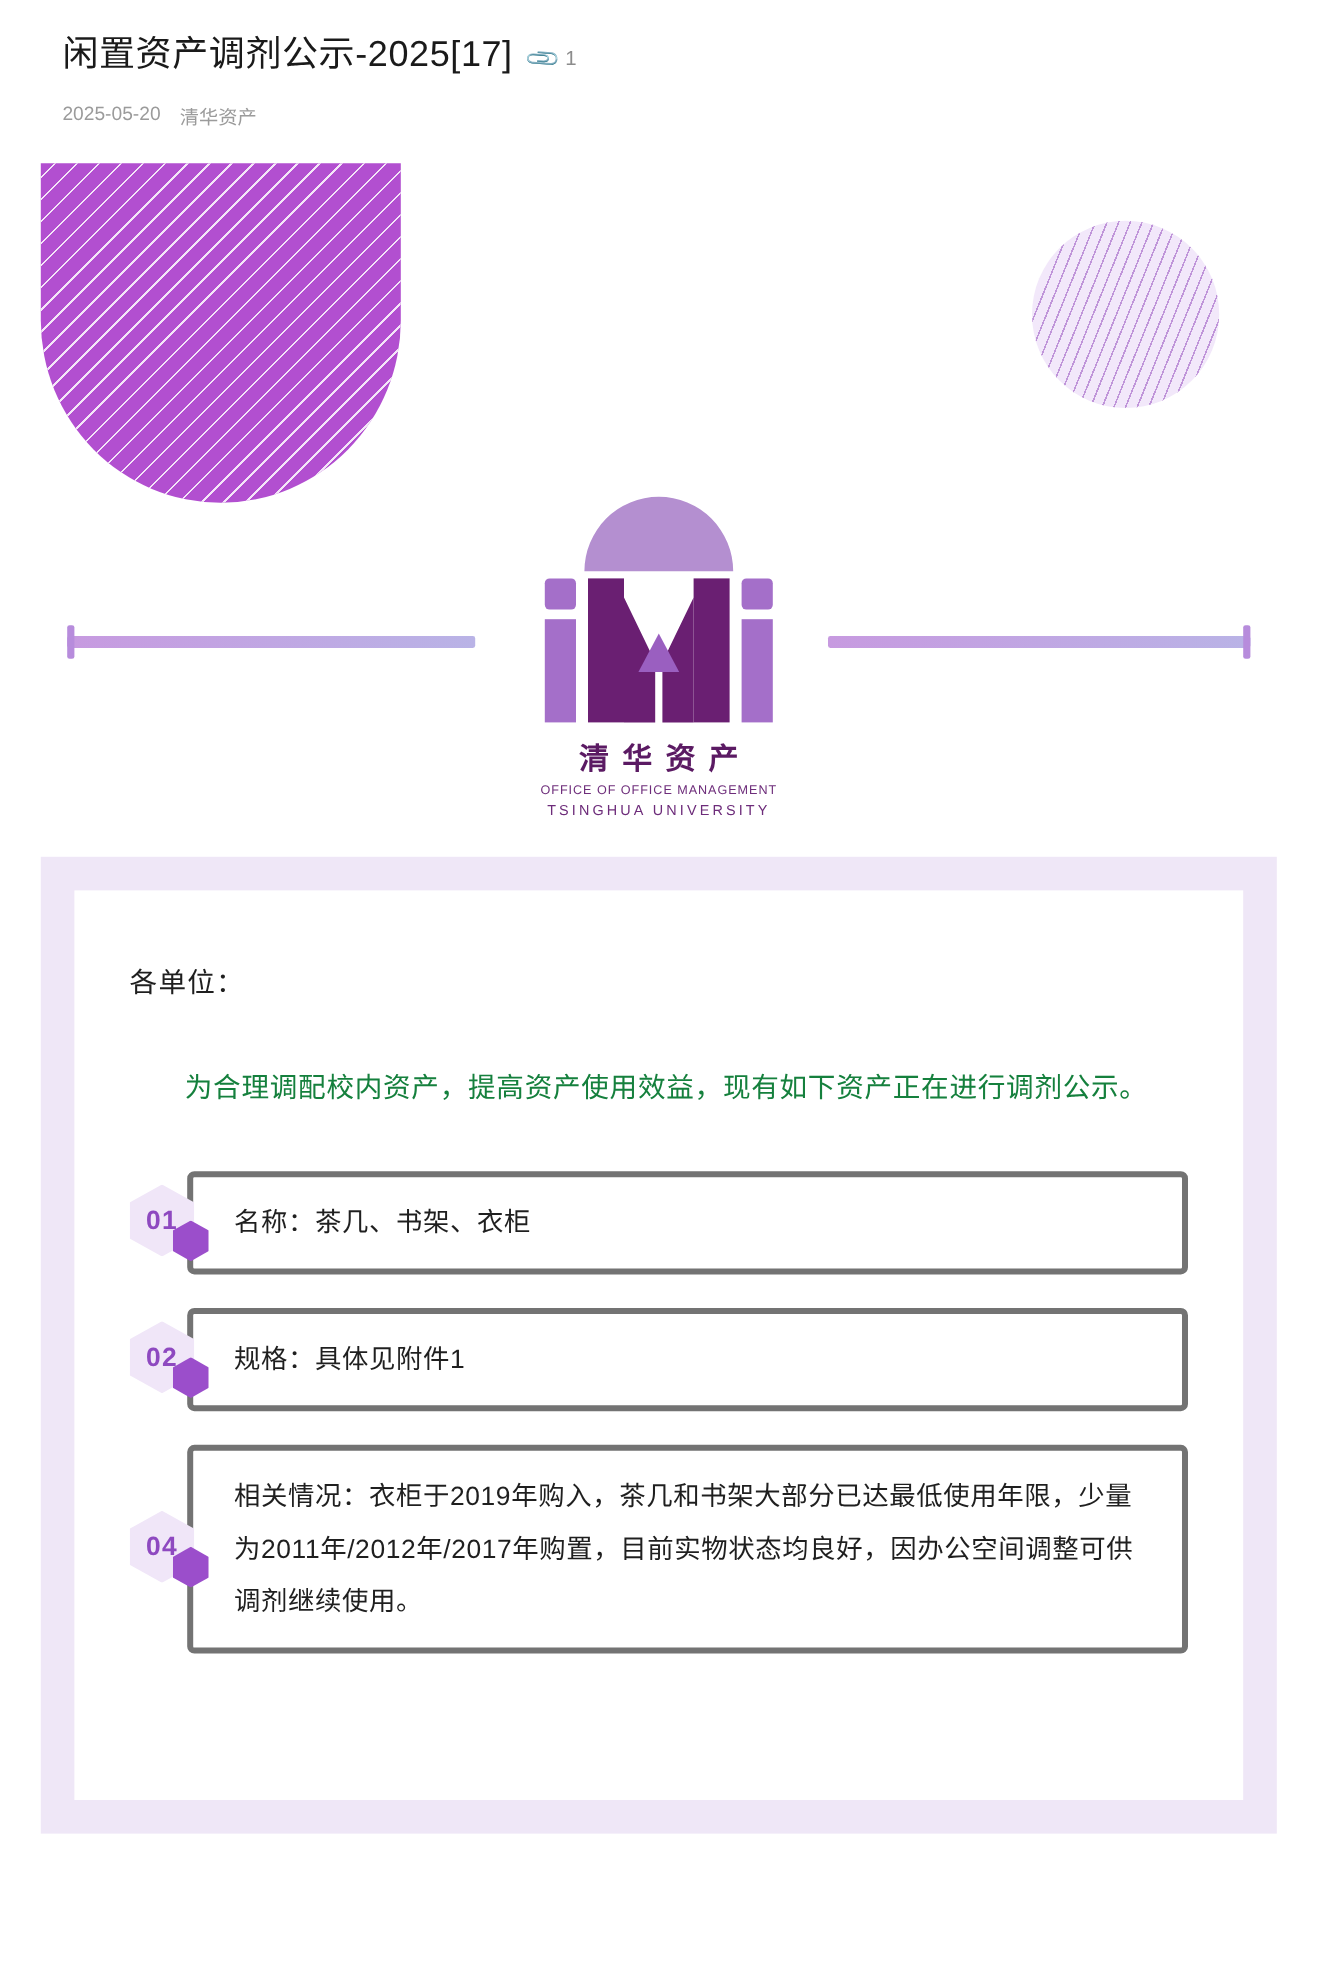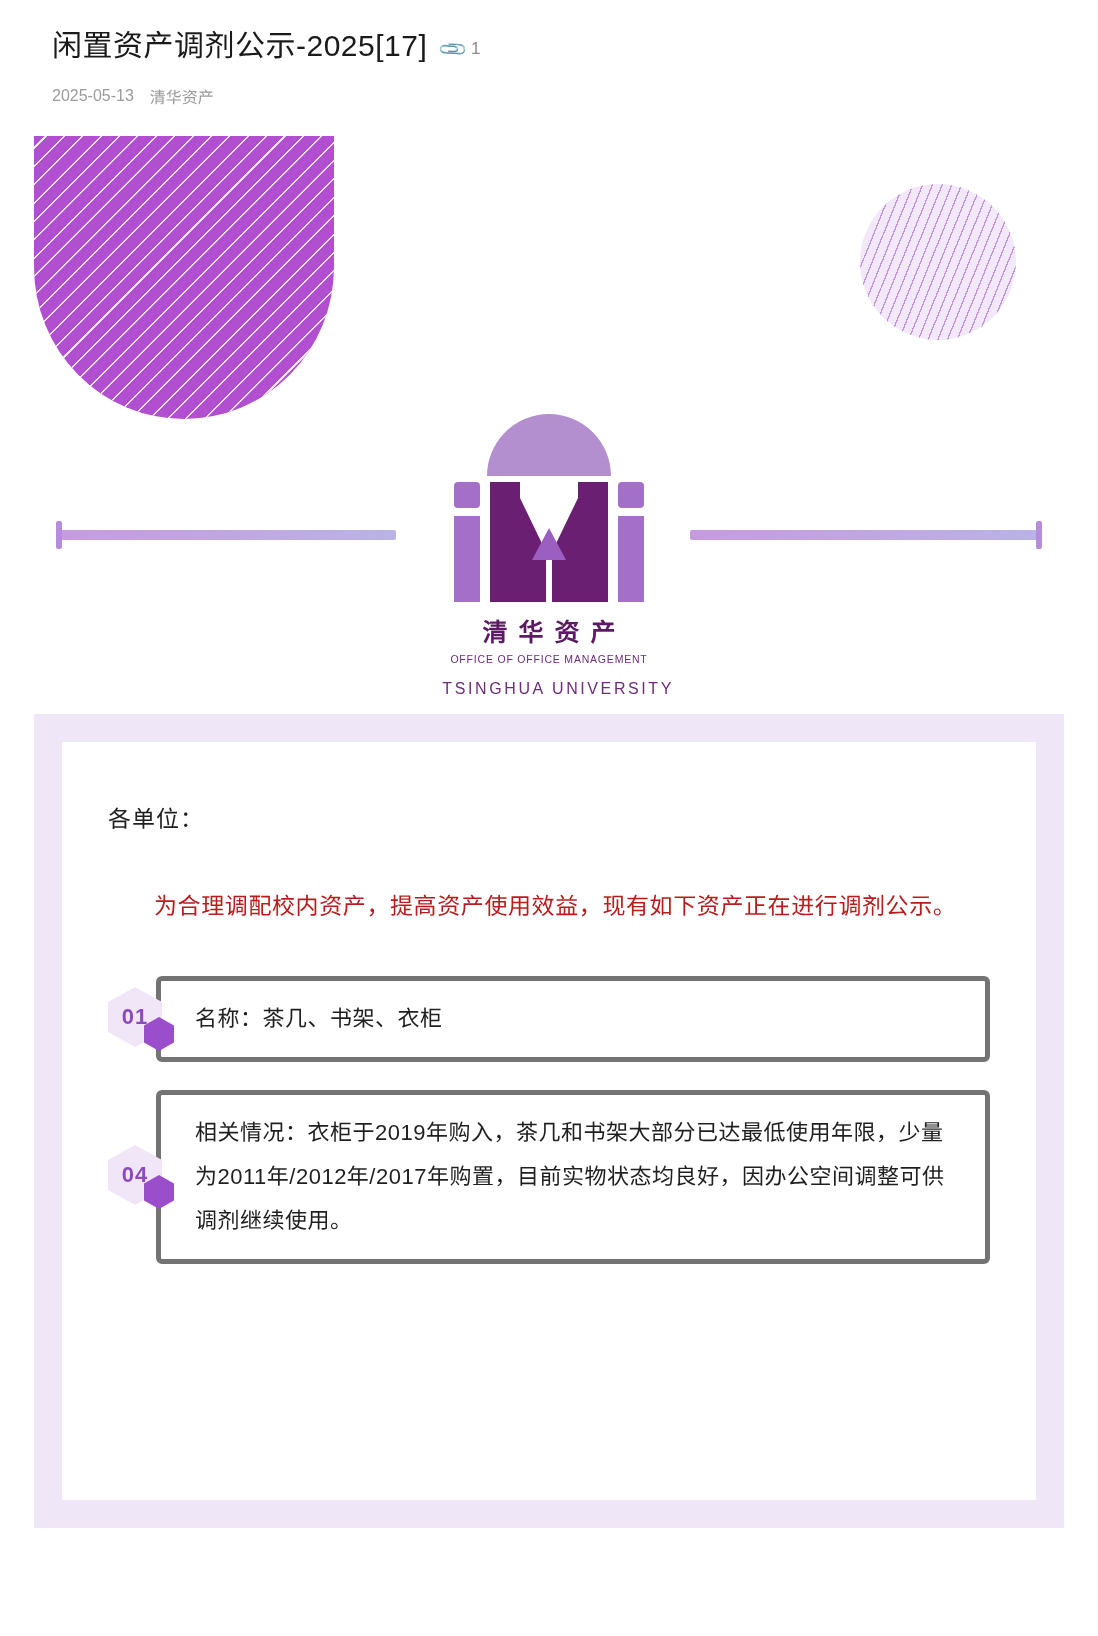--- a/index.html
+++ b/index.html
@@ -147,25 +147,24 @@
     text-indent: 11px;
     font-family: "DejaVu Sans", sans-serif;
   }
   .logo-en1 {
     margin-top: 5px;
     font-size: 10.5px;
     letter-spacing: 0.8px;
     color: #6d2c7a;
   }
   .logo-en2 {
-    margin-top: 15px;
-    font-size: 16px;
+    margin-top: 3px;
+    font-size: 12px;
     letter-spacing: 2.6px;
     color: #6d2c7a;
-    text-align: right;
   }
 
   
   .card-outer {
     margin: 18px 34px 0 34px;
     background: #efe7f7;
     padding: 28px;
   }
   .card-inner {
     background: #ffffff;
@@ -174,21 +173,21 @@
   }
   .salutation {
     font-size: 23px;
     color: #1f1f1f;
     letter-spacing: 1px;
   }
   .para {
     margin-top: 48px;
     font-size: 23px;
     line-height: 48px;
-    color: #b91c1c;
+    color: #15803d;
     text-indent: 2em;
     letter-spacing: 0.6px;
   }
 
   .items {
     margin-top: 46px;
   }
   .item {
     position: relative;
     margin-bottom: 28px;
@@ -249,21 +248,21 @@
 
   <div class="header">
     <div class="title-row">
       <div class="doc-title">闲置资产调剂公示-2025[17]</div>
       <div class="attach">
         <span class="clip">📎</span>
         <span>1</span>
       </div>
     </div>
     <div class="meta-row">
-      <span>2025-05-13</span>
+      <span>2025-05-20</span>
       <span>清华资产</span>
     </div>
   </div>
 
   <div class="banner">
     <div class="blob-big"></div>
     <div class="blob-small"></div>
     <div class="rule left"></div>
     <div class="rule right"></div>
 
@@ -295,20 +294,29 @@
         <div class="item">
           <div class="hexes">
             <div class="hex big">
               <span>01</span>
             </div>
             <div class="hex small"></div>
           </div>
           <div class="item-box">名称：茶几、书架、衣柜</div>
         </div>
 
+        <div class="item">
+          <div class="hexes">
+            <div class="hex big">
+              <span>02</span>
+            </div>
+            <div class="hex small"></div>
+          </div>
+          <div class="item-box">规格：具体见附件1</div>
+        </div>
 
 
         <div class="item">
           <div class="hexes">
             <div class="hex big">
               <span>04</span>
             </div>
             <div class="hex small"></div>
           </div>
           <div class="item-box">相关情况：衣柜于2019年购入，茶几和书架大部分已达最低使用年限，少量为2011年/2012年/2017年购置，目前实物状态均良好，因办公空间调整可供调剂继续使用。</div>

